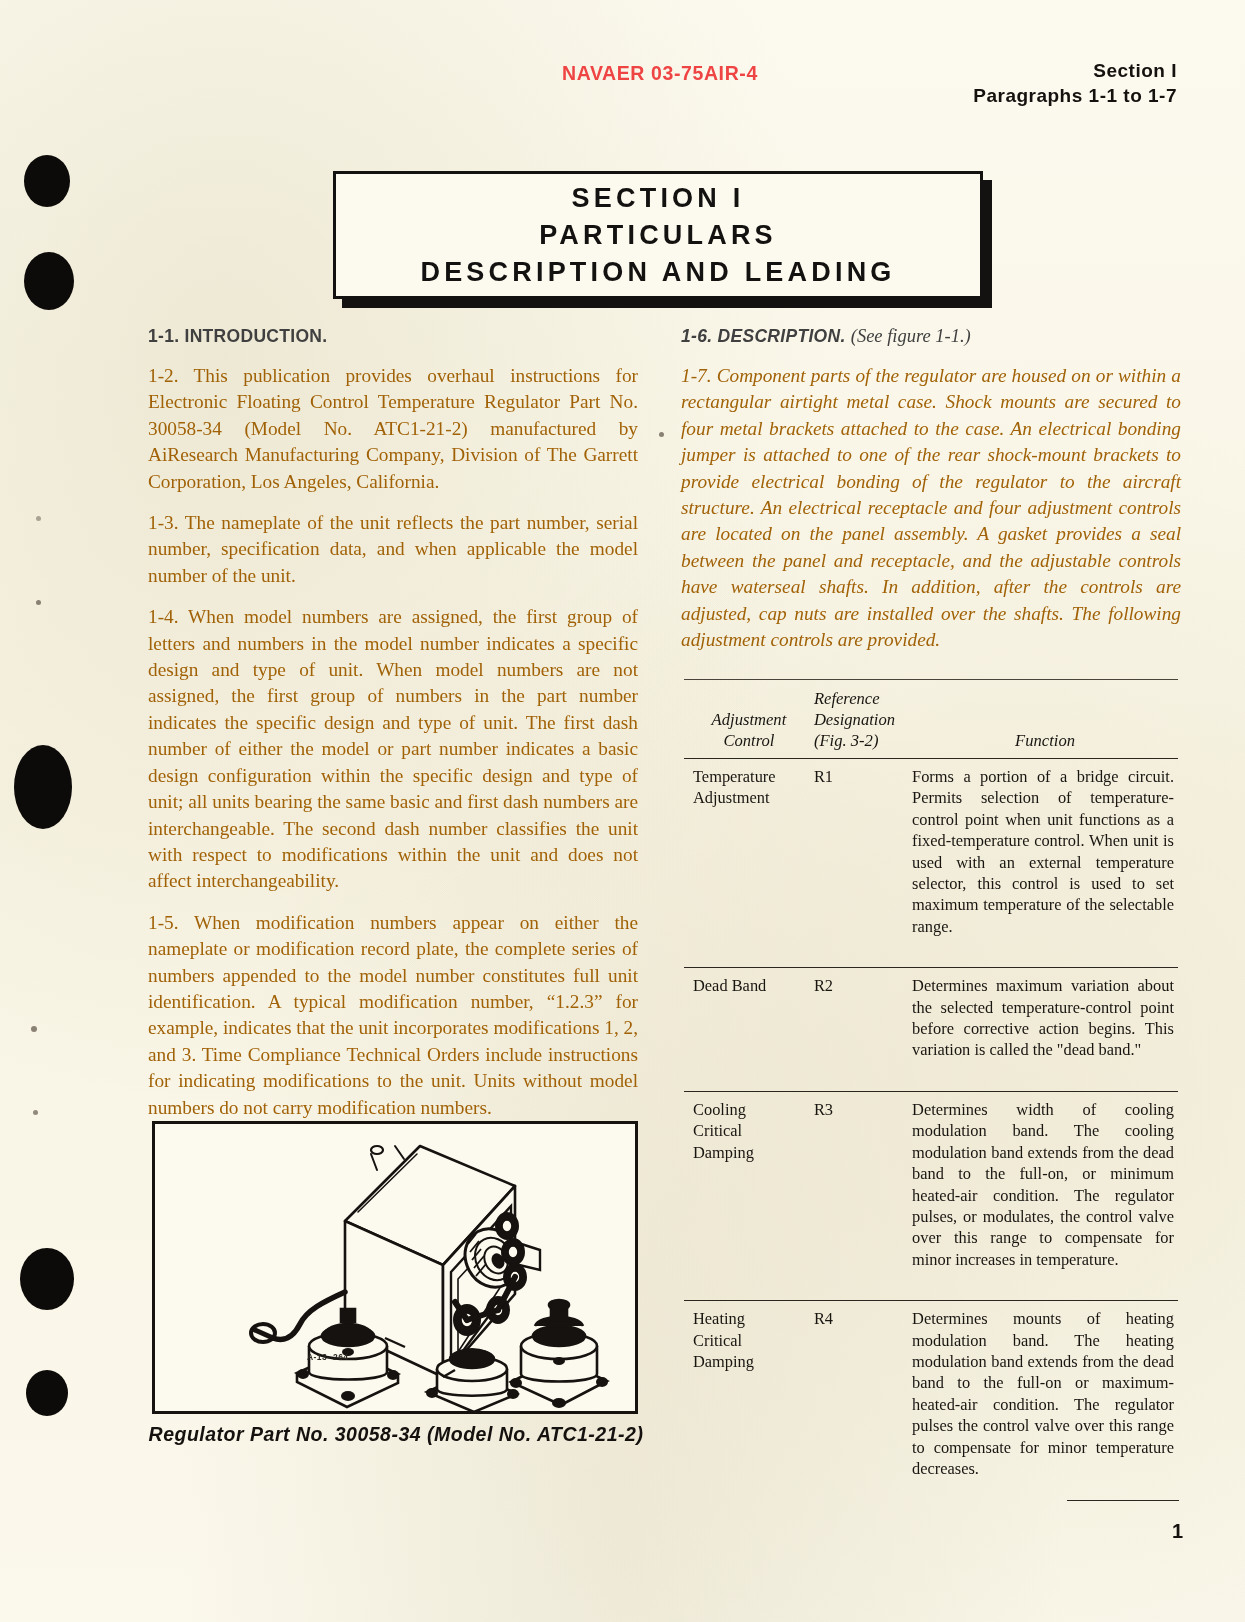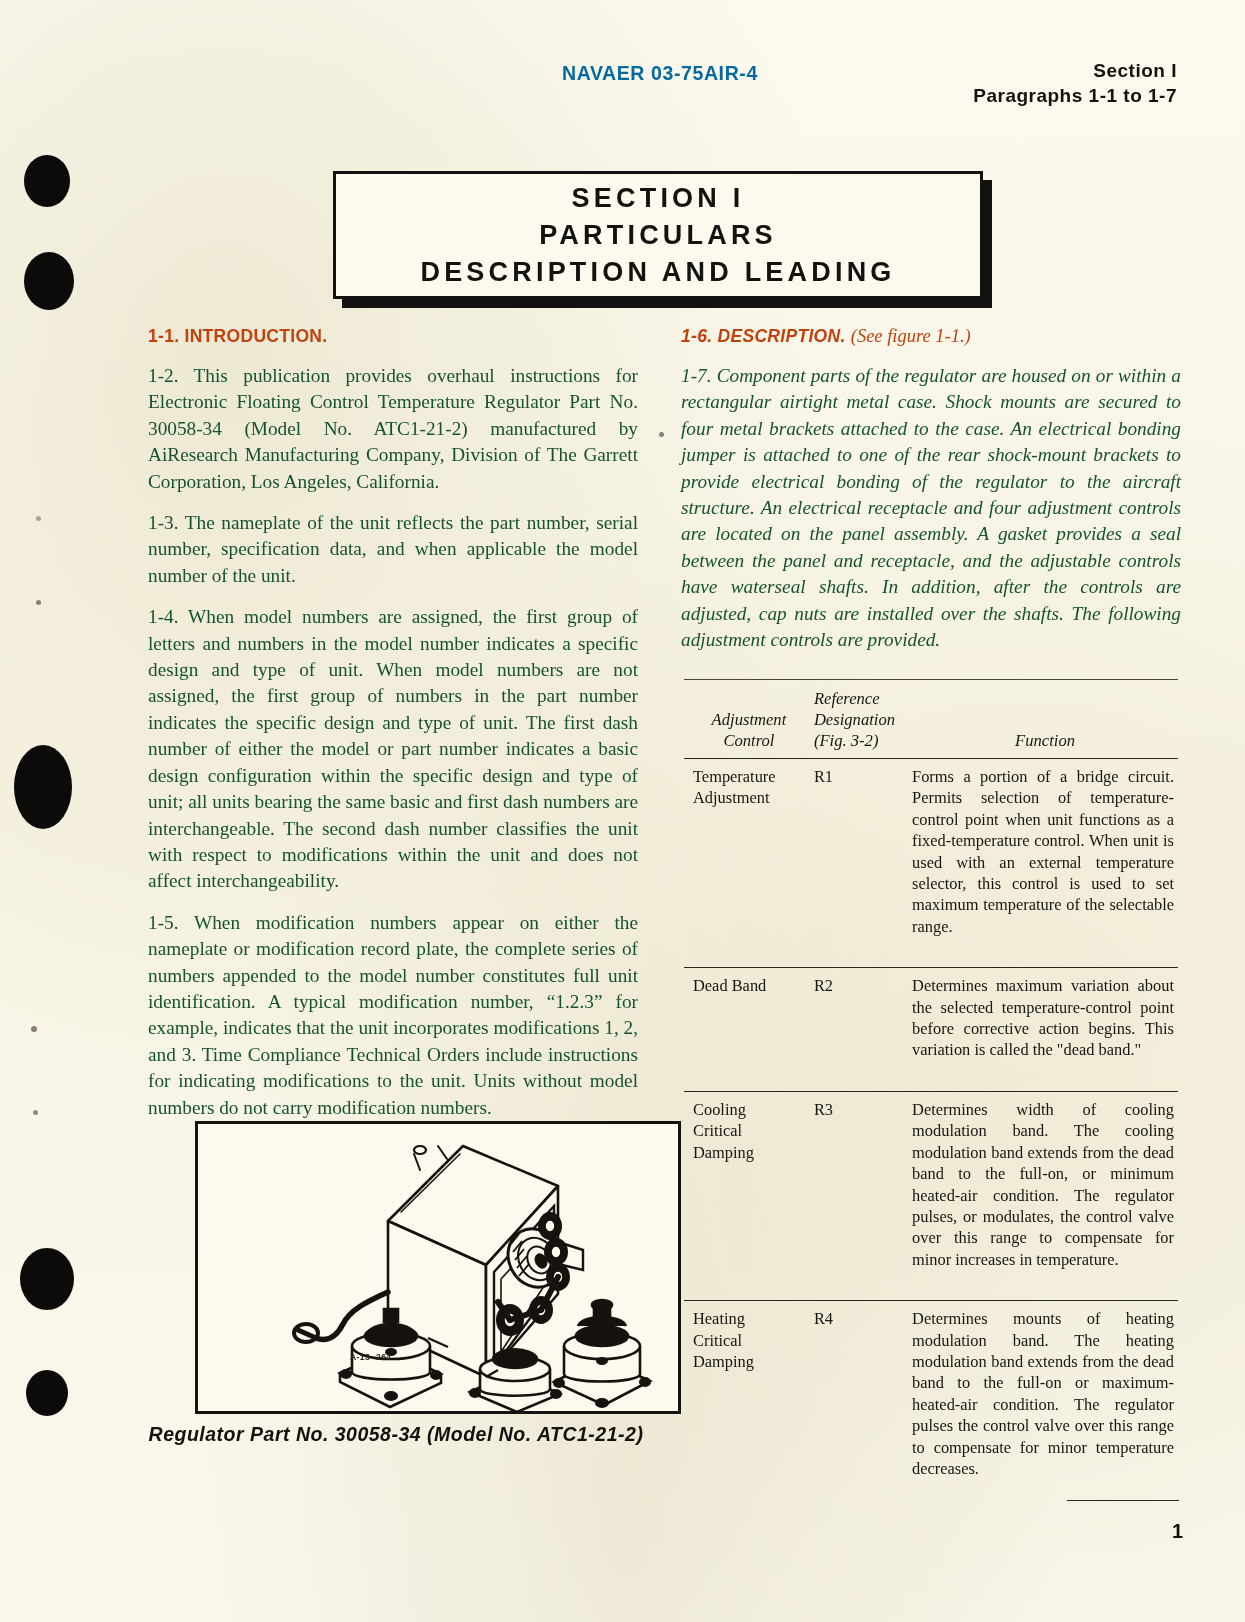--- a/index.html
+++ b/index.html
@@ -44,21 +44,21 @@
     height: 60px;
   }
   .rh-left {
     position: absolute;
     left: 562px;
     top: 4px;
     font-family: "Liberation Sans", sans-serif;
     font-weight: bold;
     font-size: 19.5px;
     letter-spacing: 0.6px;
-    color: #0369a1;
+    color: #ef4444;
   }
   .rh-right {
     position: absolute;
     right: 68px;
     top: 0;
     text-align: right;
     font-family: "Liberation Sans", sans-serif;
     font-weight: bold;
     font-size: 19px;
     line-height: 25px;
@@ -114,52 +114,51 @@
   }
   .col-left  { left: 148px; }
   .col-right { left: 681px; width: 500px; font-style: italic; }
 
   .head {
     font-family: "Liberation Sans", sans-serif;
     font-weight: bold;
     font-size: 17.5px;
     letter-spacing: 0.3px;
     margin: 0 0 16px 0;
-    color: #c2410c;
+    color: #404040;
   }
   .head .note {
     font-family: "Liberation Serif", serif;
     font-weight: normal;
     font-size: 18.5px;
     letter-spacing: 0;
   }
 
   p.body {
     margin: 0 0 15px 0;
     font-size: 19.3px;
     line-height: 26.4px;
     text-align: justify;
     text-justify: inter-word;
     hyphens: none;
-    color: #14532d;
+    color: #a16207;
   }
   p.body:last-child { margin-bottom: 0; }
 
   
   .figure-box {
     position: absolute;
     left: 152px;
     top: 1121px;
     width: 486px;
     height: 293px;
     border: 3px solid #15120f;
     background: #fcfaef;
     box-sizing: border-box;
     overflow: hidden;
-    margin-left: 43px;
   }
   .fig-code {
     position: absolute;
     left: 152px;
     top: 228px;
     font-family: "Liberation Sans", sans-serif;
     font-size: 8.5px;
     letter-spacing: 0.4px;
     font-weight: bold;
     color: #2a2520;

